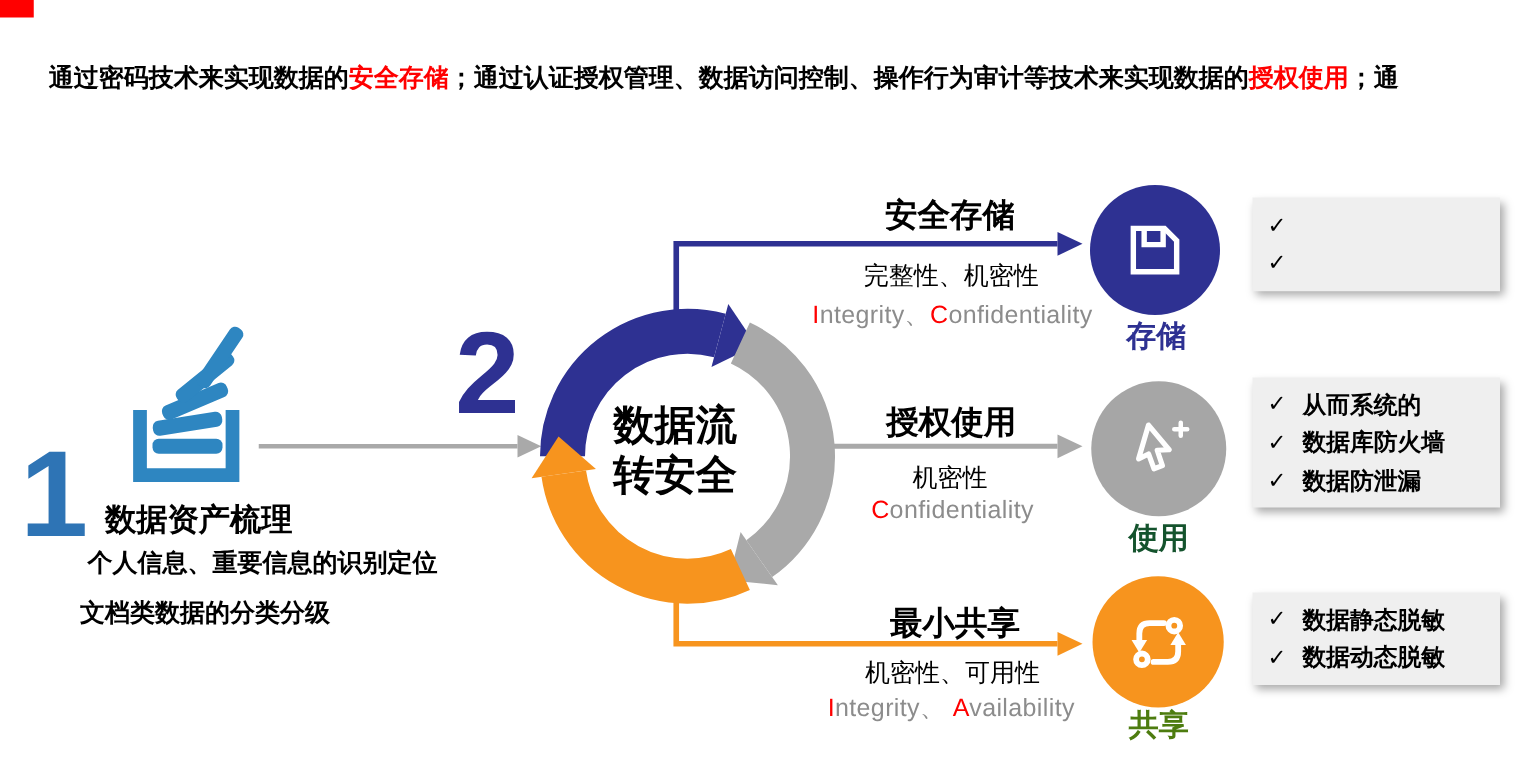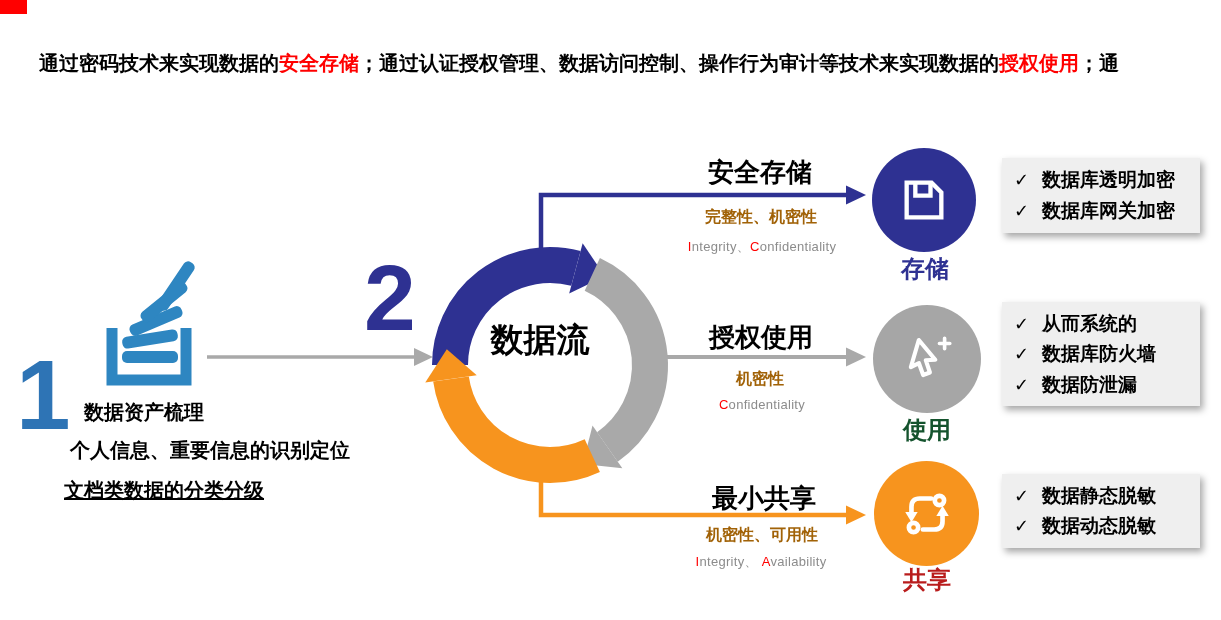--- a/index.html
+++ b/index.html
@@ -10,41 +10,41 @@
   .red{color:#ff0000;}
   
   #corner{left:0;top:0;width:27px;height:14px;background:#ff0000;}
   
   #intro{left:15px;top:44px;width:1195px;font-size:20px;line-height:38px;font-weight:bold;color:#000;}
   #intro .l1{text-indent:24px;white-space:nowrap;}
   #intro .l2{white-space:nowrap;}
   
   #num1{left:16px;top:346px;font-size:98px;line-height:1;font-weight:bold;color:#2e74b5;}
   #num2{left:364px;top:252px;font-size:93px;line-height:1;font-weight:bold;color:#2e3192;}
-  #step1-title{left:84px;top:399px;font-size:20px;text-align:center;}
+  #step1-title{left:84px;top:399px;font-size:25px;text-align:center;}
   #step1-d1{left:26px;top:437px;font-size:20px;margin-left:44px;}
-  #step1-d2{left:64px;top:477px;font-size:20px;text-decoration:underline;}
+  #step1-d2{left:64px;top:477px;font-size:20px;}
   #arrow1-label{left:268px;top:364px;font-size:25px;}
   
   #cycle{left:420px;top:235px;}
   #cycle-text{left:540px;top:320px;transform:translateX(-50%);text-align:left;
               font-size:33px;line-height:40px;font-weight:bold;color:#000;white-space:nowrap;}
   
   .btitle{transform:translateX(-50%);font-size:26px;white-space:nowrap;}
-  .battr{transform:translateX(-50%);font-size:16px;font-weight:bold;color:#a16207;white-space:nowrap;}
-  .ben{transform:translateX(-50%);font-size:13px;color:#8c8c8c;letter-spacing:.3px;white-space:nowrap;}
+  .battr{transform:translateX(-50%);font-size:20px;font-weight:normal;color:#000000;white-space:nowrap;}
+  .ben{transform:translateX(-50%);font-size:20px;color:#8c8c8c;letter-spacing:.3px;white-space:nowrap;}
   
   .circ{border-radius:50%;display:flex;align-items:center;justify-content:center;}
   #circ-storage{left:872px;top:148px;width:104px;height:104px;background:#2e3192;}
   #circ-usage{left:873px;top:305px;width:108px;height:108px;background:#a6a6a6;}
   #circ-share{left:874px;top:461px;width:105px;height:105px;background:#f7941e;}
   .clabel{transform:translateX(-50%);font-size:24px;font-weight:bold;white-space:nowrap;}
   #lbl-storage{left:925px;top:253px;color:#2e3192;}
   #lbl-usage{left:927px;top:414px;color:#14532d;}
-  #lbl-share{left:927px;top:564px;color:#b91c1c;}
+  #lbl-share{left:927px;top:564px;color:#4d7c0f;}
   
   .box{left:1002px;width:198px;background:#efefef;box-shadow:3px 4px 7px rgba(0,0,0,.35);
        display:flex;flex-direction:column;justify-content:space-evenly;padding:4px 0 4px 12px;box-sizing:border-box;}
   #box-storage{top:158px;height:75px;}
   #box-usage{top:302px;height:104px;}
   #box-share{top:474px;height:74px;}
   .box-row{display:flex;align-items:center;gap:13px;font-size:19px;font-weight:bold;color:#000;white-space:nowrap;}
   .chk{font-size:18px;font-weight:bold;color:#000;}
   svg{display:block;}
 </style>
@@ -97,40 +97,39 @@
     <g transform="translate(187.4,211.9) rotate(145)">
         <polygon points="0,-26 30,0 0,26" fill="#a9a9a9"></polygon>
       </g>
     <path d="M172.3 220.6 A100 100 0 0 1 31 143.9" fill="none" stroke="#f7941e" stroke-width="36"></path>
     <g transform="translate(31,143.9) rotate(262)">
         <polygon points="0,-26 30,0 0,26" fill="#f7941e"></polygon>
       </g>
   </svg>
   <div id="cycle-text" class="abs">
     <div>数据流</div>
+    <div>转安全</div>
   </div>
 
   <div class="abs cjk btitle" style="left:760px;top:155px">安全存储</div>
   <div class="abs battr" style="left:761px;top:207px">完整性、机密性</div>
   <div class="abs ben" style="left:762px;top:238px"><span class="red">I</span><span>ntegrity、</span><span class="red">C</span><span>onfidentiality</span></div>
   <div id="circ-storage" class="abs circ">
     <svg width="52" height="52" viewBox="0 0 48 48">
       <path d="M8 8 H31 L40 17 V40 H8 Z" fill="none" stroke="#fff" stroke-width="4" stroke-linejoin="miter"></path>
       <path d="M16 8 V20 H30 V8" fill="none" stroke="#fff" stroke-width="4"></path>
     </svg>
   </div>
   <div id="lbl-storage" class="abs clabel">存储</div>
   <div id="box-storage" class="abs box">
     <div class="box-row">
       <span class="chk">✓</span>
-      <span>数据库透明加密</span>
     </div>
     <div class="box-row">
       <span class="chk">✓</span>
-      <span>数据库网关加密</span>
     </div>
   </div>
 
   <div class="abs cjk btitle" style="left:761px;top:320px">授权使用</div>
   <div class="abs battr" style="left:760px;top:369px">机密性</div>
   <div class="abs ben" style="left:762px;top:397px"><span class="red">C</span><span>onfidentiality</span></div>
   <div id="circ-usage" class="abs circ">
     <svg width="58" height="58" viewBox="0 0 56 56">
       <g transform="rotate(10 26 28)">
         <path d="M17 11 L36 27 L27 29 L33 40 L27 43.5 L21 33 L14 38 Z" fill="none" stroke="#fff" stroke-width="4" stroke-linejoin="round"></path>

